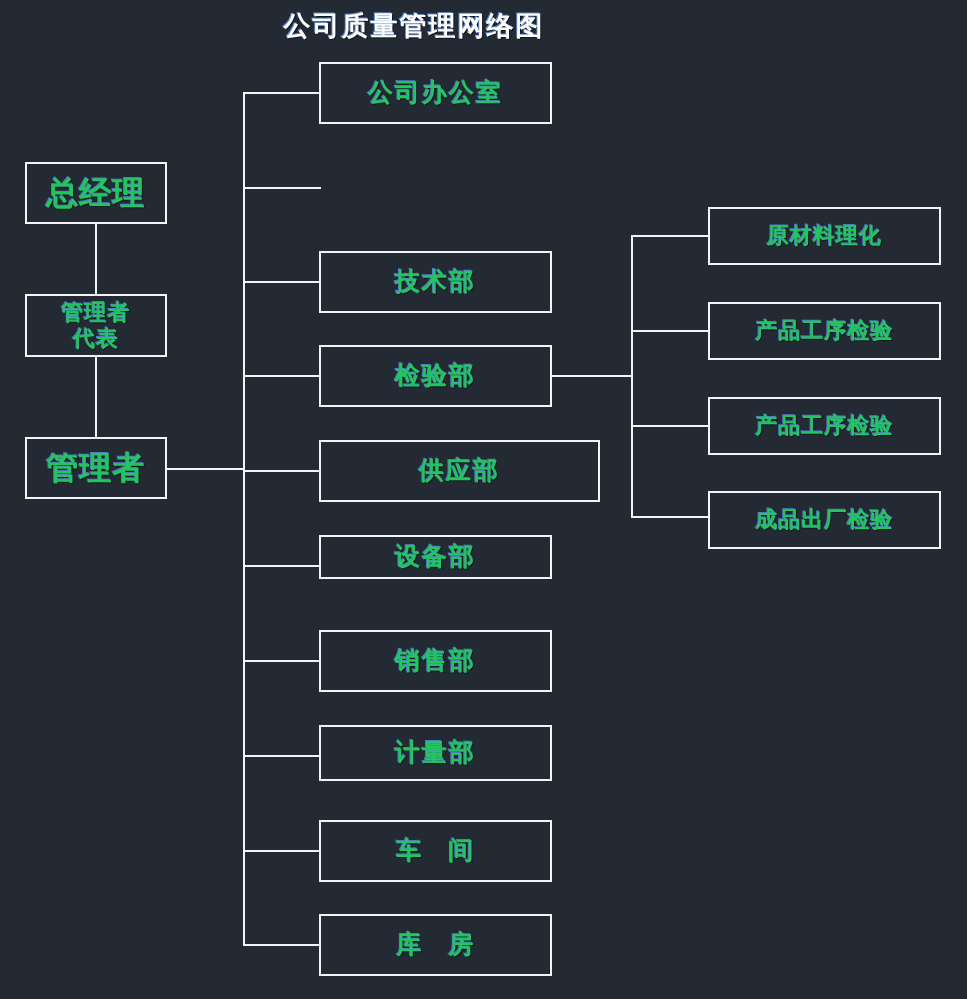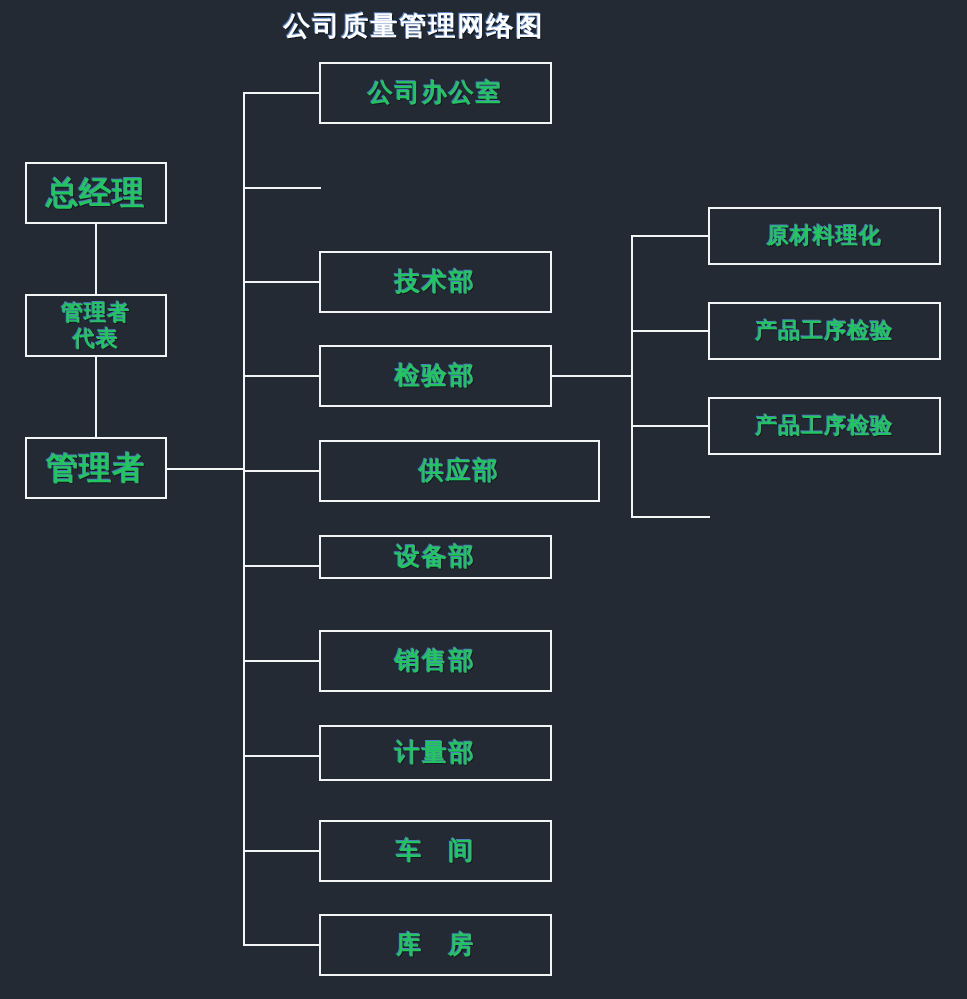--- a/index.html
+++ b/index.html
@@ -113,15 +113,16 @@
 
   <div class="node lvl-right" style="left:708px; top:207px; width:233px; height:58px;">原材料理化</div>
   <div class="conn h" style="left:631px; top:235px; width:79px;"></div>
 
   <div class="node lvl-right" style="left:708px; top:302px; width:233px; height:58px;">产品工序检验</div>
   <div class="conn h" style="left:631px; top:330px; width:79px;"></div>
 
   <div class="node lvl-right" style="left:708px; top:397px; width:233px; height:58px;">产品工序检验</div>
   <div class="conn h" style="left:631px; top:425px; width:79px;"></div>
 
+  <div class="node lvl-right" style="left:708px; top:491px; width:233px; height:58px;">成品出厂检验</div>
   <div class="conn h" style="left:631px; top:516px; width:79px;"></div>
 
 </div>
 
 </body></html>

